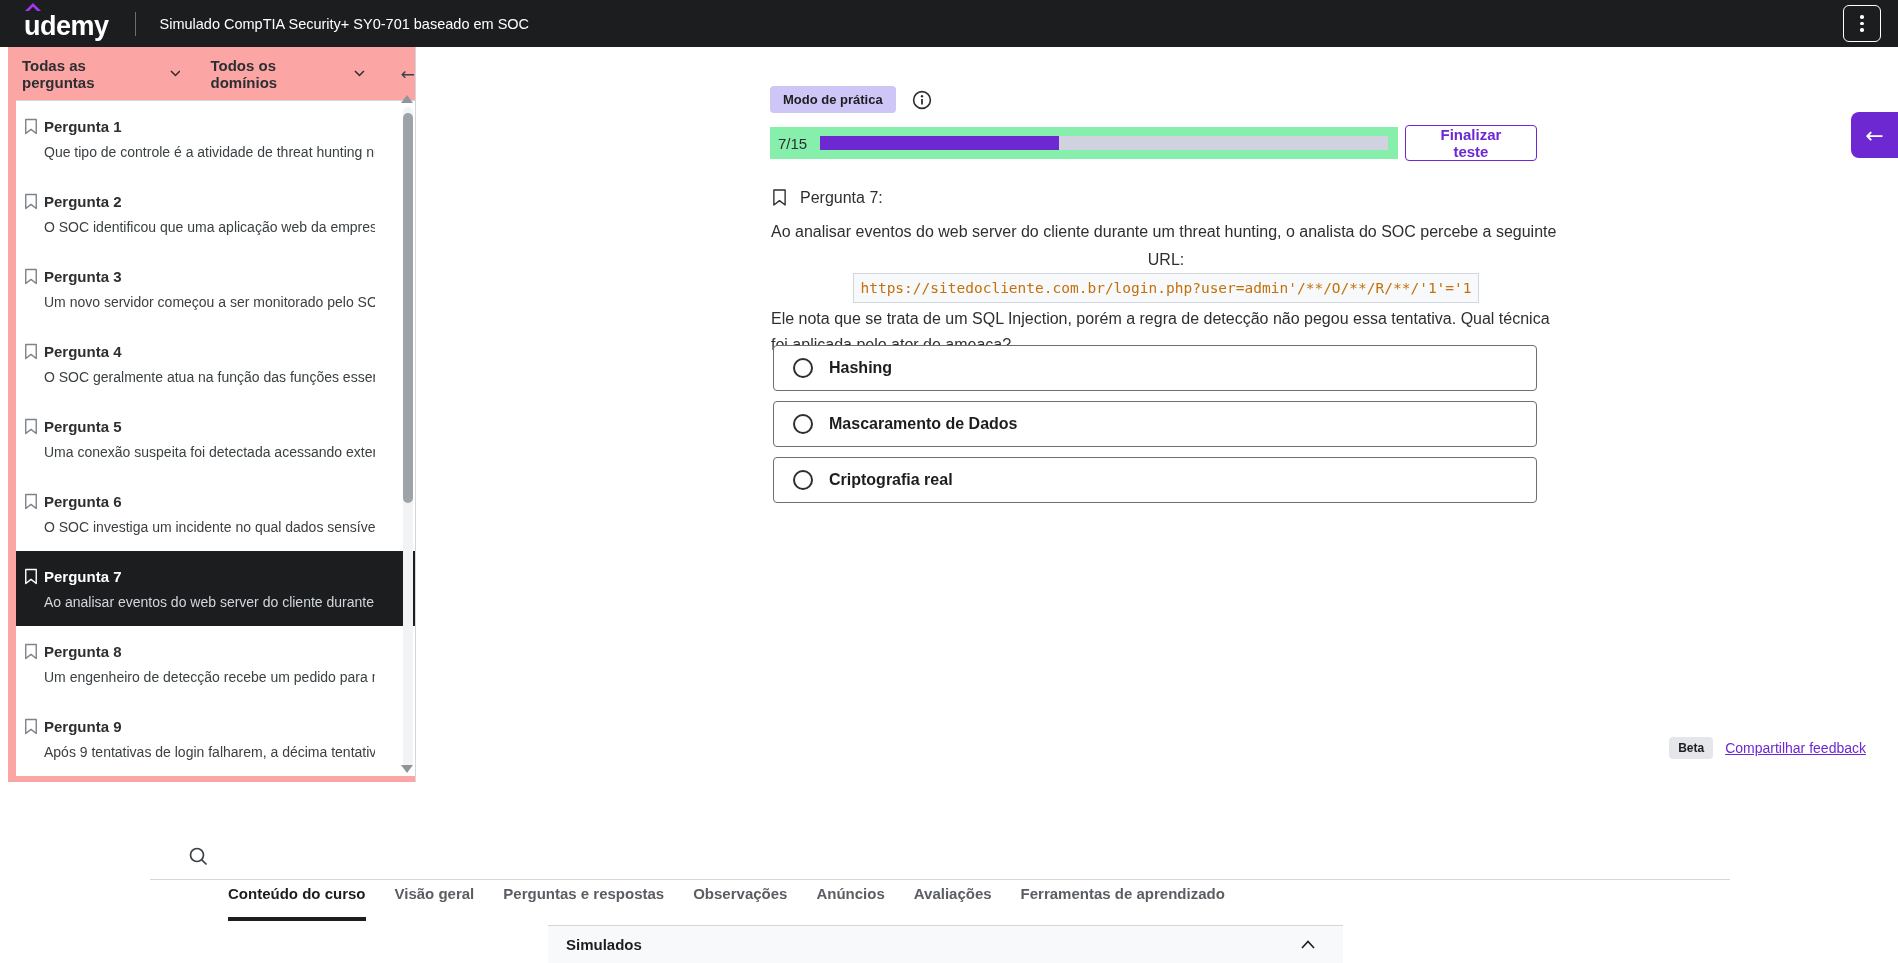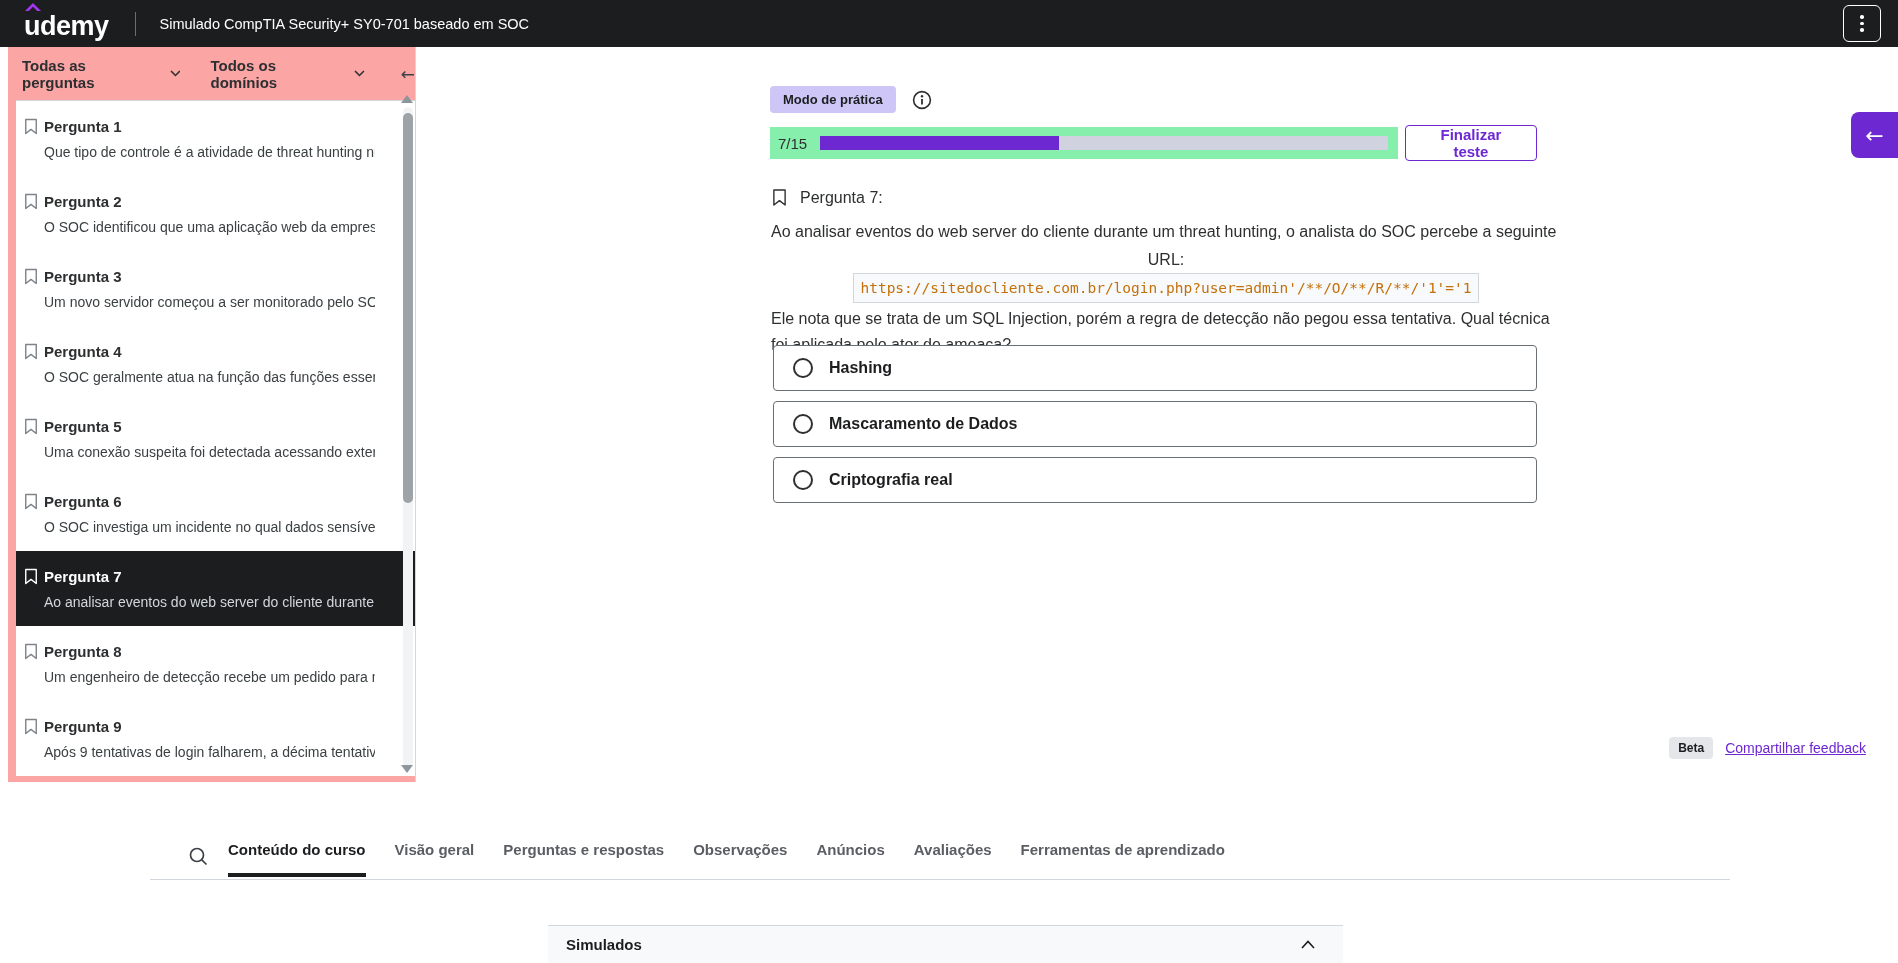--- a/index.html
+++ b/index.html
@@ -77,21 +77,21 @@
   .gear { font-size:21px; margin-left:24px; }
   .expand { position:relative; width:20px; height:20px; margin-left:18px; }
   .expand .ne { position:absolute; top:-3px; right:0; font-size:12px; }
   .expand .sw { position:absolute; bottom:-3px; left:0; font-size:12px; }
   .collapse-h { font-size:14px; letter-spacing:-2px; margin-left:16px; }
 
   
   .course-nav { position:absolute; left:0; top:838px; width:1898px; }
   .search-ic { position:absolute; left:189px; top:9px; cursor:pointer; }
   .tabs { position:absolute; left:228px; top:3px; display:flex; }
-  .tab { font-size:15px; font-weight:bold; color:#5a5e63; padding-bottom:15px; margin-right:29px; cursor:pointer; border-bottom:4px solid transparent; }
+  .tab { font-size:15px; font-weight:bold; color:#5a5e63; padding-bottom:15px; margin-right:29px; cursor:pointer; border-bottom:4px solid transparent;margin-top:44px; }
   .tab.active { color:#1c1d1f; border-bottom-color:#1c1d1f; }
   .nav-divider { position:absolute; left:150px; top:41px; width:1580px; height:1px; background:#d1d7dc; }
 
   
   .simulados { position:absolute; left:548px; top:925px; width:795px; height:38px; background:#f7f9fa; border-top:1px solid #d1d7dc; display:flex; align-items:center; justify-content:space-between; padding:0 28px 0 18px; cursor:pointer; }
   .sim-title { font-size:15px; font-weight:bold; color:#1c1d1f; }
 
   svg { display:block; }
 </style>
 </head>

